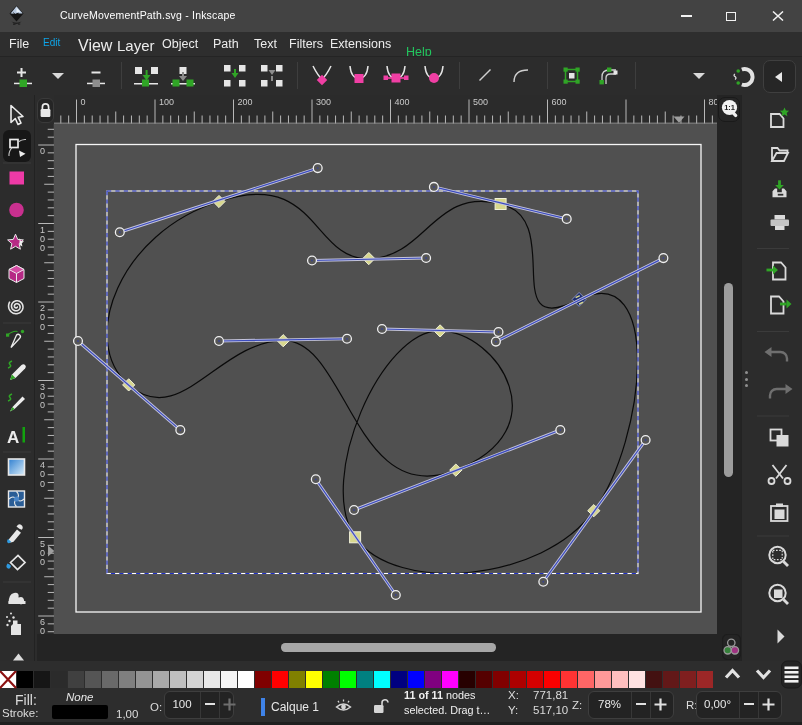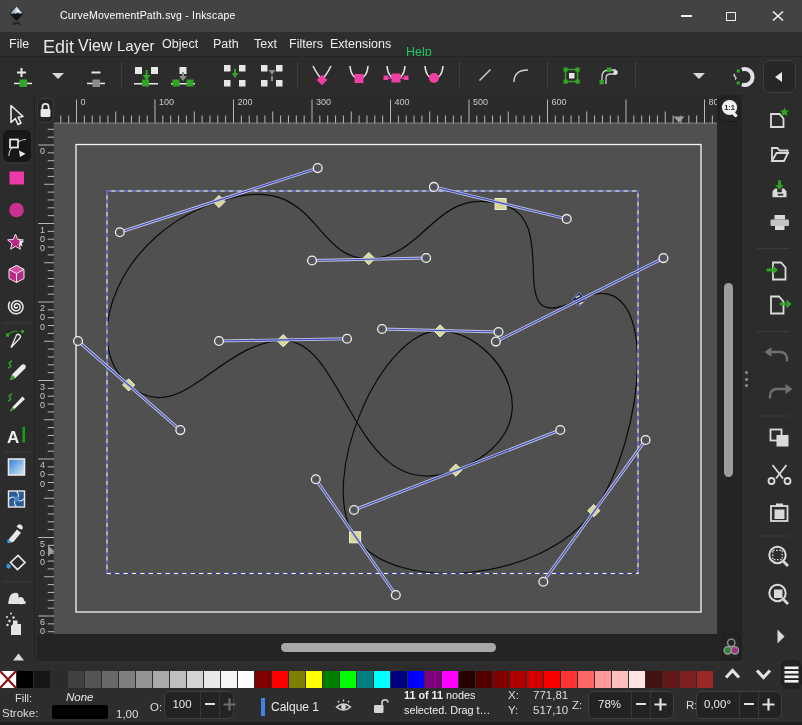--- a/index.html
+++ b/index.html
@@ -20,21 +20,21 @@
       <rect x="9" y="18.6" width="2.2" height="0.9" fill="#141414"></rect>
 </svg>
 <div class="ab" style="left:60px;top:9px;color:#ffffff;font-size:10.5px;letter-spacing:0.2px;">CurveMovementPath.svg - Inkscape</div>
 <div class="ab" style="left:681px;top:15px;width:11px;height:1.7px;background:#f2f2f2;"></div>
 <div class="ab" style="left:726px;top:12px;width:10px;height:8.5px;border:1.5px solid #f2f2f2;"></div>
 <svg class="ab" style="left:772px;top:11px" width="12" height="10" viewBox="0 0 12 10">
 <path d="M1,0.5 L11,9.5 M11,0.5 L1,9.5" stroke="#f2f2f2" stroke-width="1.5"></path>
     </svg>
 <div class="ab" style="left:0;top:32px;width:802px;height:24px;background:#2e2e2e;"></div>
 <div class="ab" style="left:9px;top:36.5px;color:#ededed;font-size:12.5px;">File</div>
-<div class="ab" style="left:43px;top:36.5px;color:#e5e5e5;font-size:18px;">Edit</div>
+<div class="ab" style="left:43px;top:36.5px;color:#0ea5e9;font-size:10px;">Edit</div>
 <div class="ab" style="left:78px;top:36.5px;color:#ededed;font-size:16px;">View</div>
 <div class="ab" style="left:117px;top:36.5px;color:#ededed;font-size:15px;">Layer</div>
 <div class="ab" style="left:162px;top:36.5px;color:#ededed;font-size:12.5px;">Object</div>
 <div class="ab" style="left:213px;top:36.5px;color:#ededed;font-size:12.5px;">Path</div>
 <div class="ab" style="left:254px;top:36.5px;color:#ededed;font-size:12.5px;">Text</div>
 <div class="ab" style="left:289px;top:36.5px;color:#ededed;font-size:12.5px;">Filters</div>
 <div class="ab" style="left:330px;top:36.5px;color:#ededed;font-size:12.5px;">Extensions</div>
 <div class="ab" style="left:406px;top:36.5px;color:#22c55e;font-size:12.5px;margin-top:8px;">Help</div>
 <div class="ab" style="left:0;top:56px;width:802px;height:39px;background:#2c2c2c;border-top:1px solid #242424;"></div>
 <svg class="ab" style="left:0;top:56px" width="802" height="39" viewBox="0 0 802 39">
@@ -549,21 +549,21 @@
 <rect x="59.5" y="1" width="20" height="27" rx="6" fill="#242424" stroke="#1b1b1b"></rect>
 <g fill="#f2f2f2">
         <rect x="62.5" y="6.5" width="14" height="2.6"></rect>
         <rect x="62.5" y="11" width="14" height="2.6"></rect>
         <rect x="62.5" y="15.5" width="14" height="2.6"></rect>
         <rect x="62.5" y="20" width="14" height="2.6"></rect>
       </g>
 </svg>
 <div class="ab" style="left:0;top:690px;width:802px;height:35px;background:#2d2d2d;"></div>
 <div class="ab" style="left:0;top:722px;width:802px;height:3px;background:#1f1f1f;"></div>
-<div class="ab" style="left:15px;top:692px;color:#dcdcdc;font-size:11px;">Fill:</div>
+<div class="ab" style="left:15px;top:692px;color:#dcdcdc;font-size:14px;">Fill:</div>
 <div class="ab" style="left:66px;top:691px;color:#e6e6e6;font-size:11.5px;font-style:italic;">None</div>
 <div class="ab" style="left:2px;top:707px;color:#dcdcdc;font-size:11.5px;">Stroke:</div>
 <div class="ab" style="left:52px;top:705px;width:56px;height:14px;background:#000;border-radius:2px;"></div>
 <div class="ab" style="left:116px;top:708px;color:#dcdcdc;font-size:11.5px;">1,00</div>
 <div class="ab" style="left:150px;top:701px;color:#dcdcdc;font-size:11.5px;">O:</div>
 <div class="ab" style="left:164px;top:690.5px;width:70px;height:28px;background:#232323;border:1px solid #3e3e3e;border-radius:6px;"></div>
 <div class="ab" style="left:200px;top:691.5px;width:1px;height:26px;background:#373737;"></div>
 <div class="ab" style="left:219px;top:691.5px;width:1px;height:26px;background:#373737;"></div>
 <div class="ab" style="left:164px;top:698px;width:36px;color:#e8e8e8;font-size:11.5px;text-align:center;">100</div>
 <div class="ab" style="left:205px;top:703.2px;width:10px;height:2.2px;background:#e0e0e0;"></div>

